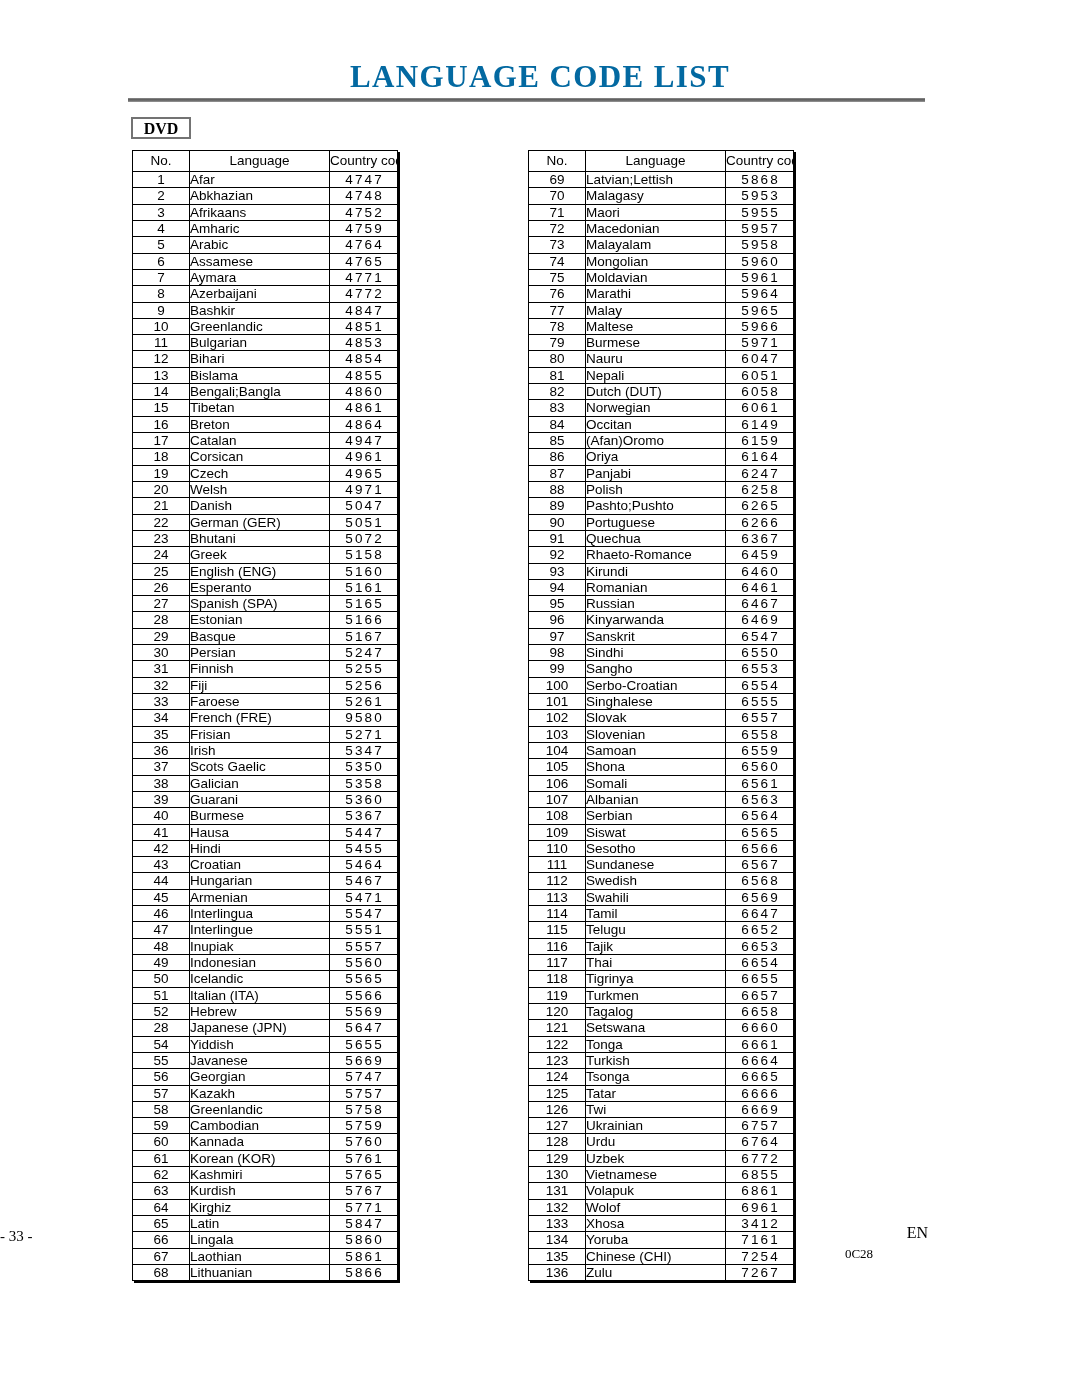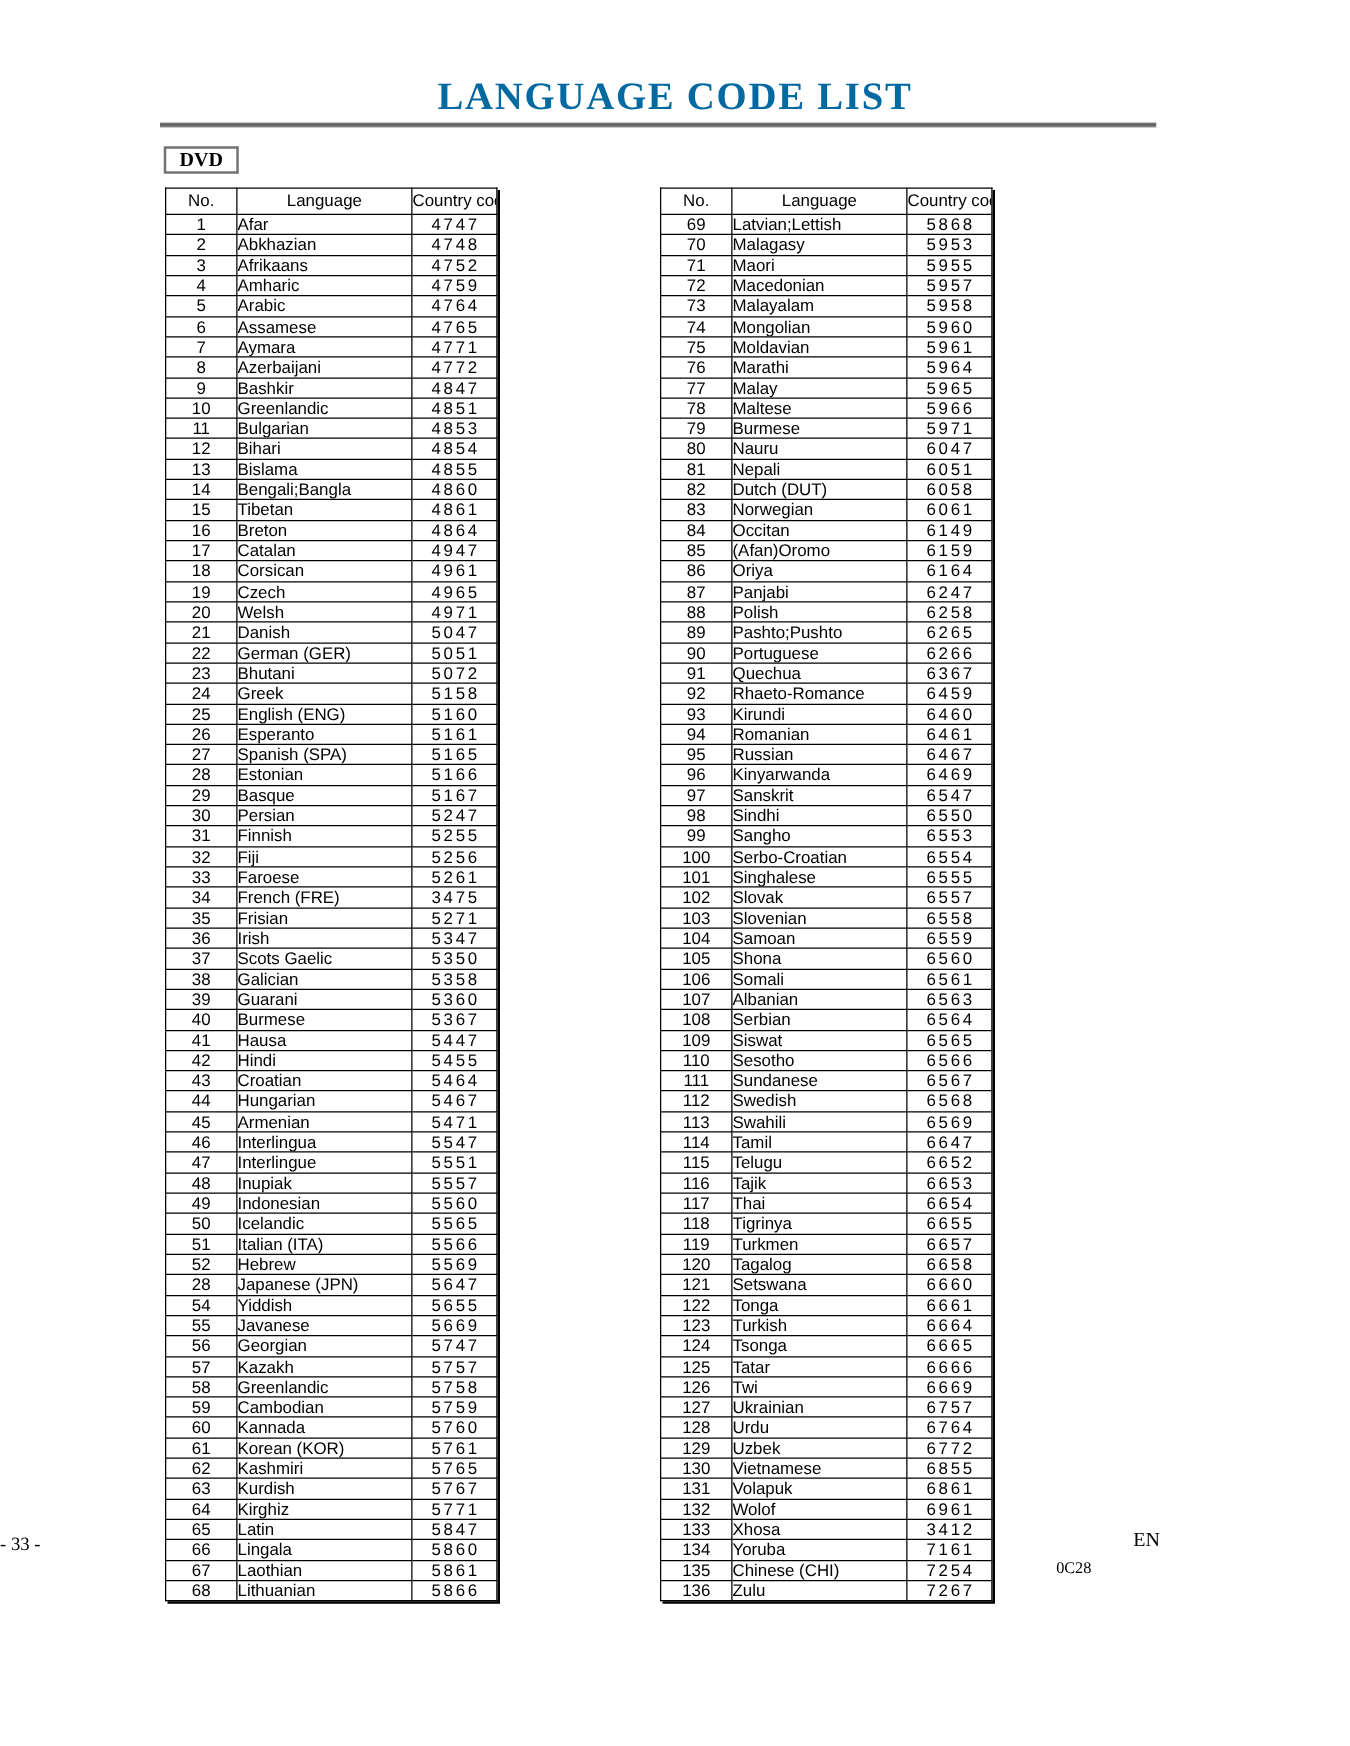--- a/index.html
+++ b/index.html
@@ -332,21 +332,21 @@
         <td class="cell-code">5256</td>
       </tr>
       <tr>
         <td class="cell-no">33</td>
         <td class="cell-lang">Faroese</td>
         <td class="cell-code">5261</td>
       </tr>
       <tr>
         <td class="cell-no">34</td>
         <td class="cell-lang">French (FRE)</td>
-        <td class="cell-code">3475</td>
+        <td class="cell-code">9580</td>
       </tr>
       <tr>
         <td class="cell-no">35</td>
         <td class="cell-lang">Frisian</td>
         <td class="cell-code">5271</td>
       </tr>
       <tr>
         <td class="cell-no">36</td>
         <td class="cell-lang">Irish</td>
         <td class="cell-code">5347</td>

